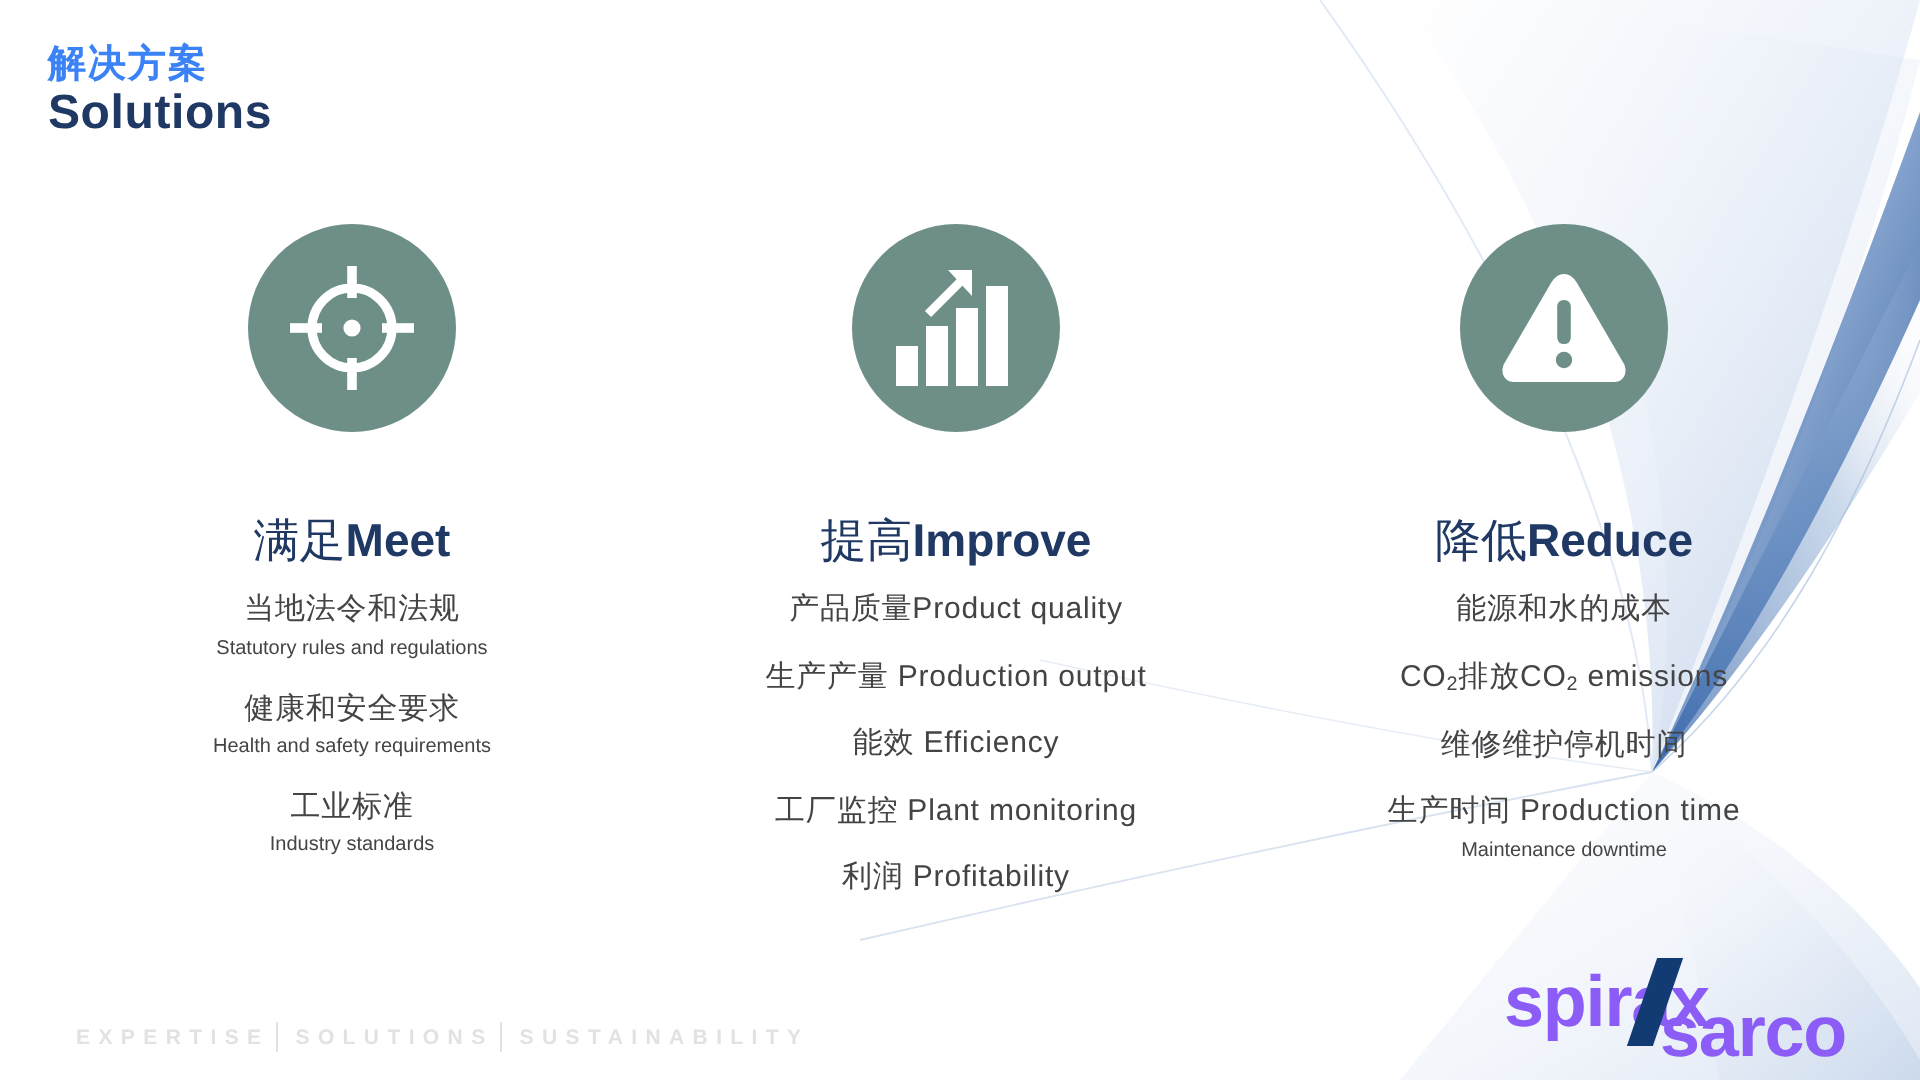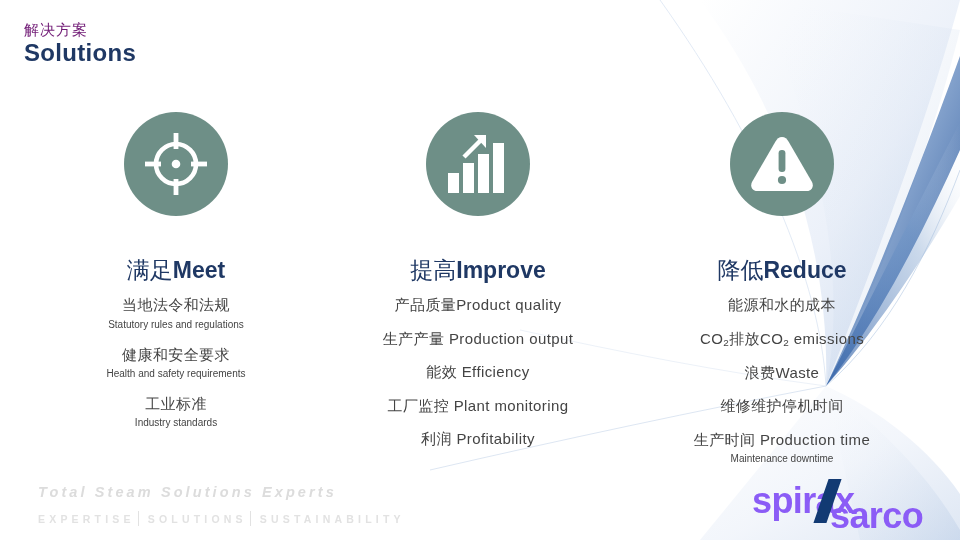--- a/index.html
+++ b/index.html
@@ -32,23 +32,23 @@
   }
 
   
   #title-block {
     position: absolute;
     left: 24px;
     top: 22px;
     line-height: 1.12;
   }
   #title-cn {
-    font-size: 15px;
-    font-weight: 400;
-    color: #701a75;
+    font-size: 19px;
+    font-weight: 700;
+    color: #3b82f6;
     letter-spacing: 1px;
   }
   #title-en {
     font-size: 24px;
     font-weight: bold;
     color: #1F3864;
     letter-spacing: 0.3px;
     margin-top: 1px;
   }
 
@@ -279,31 +279,29 @@
           <rect x="29.6" y="16" width="6.8" height="22" rx="3.2" fill="#6E8F87"></rect>
           <circle cx="33" cy="46" r="4.1" fill="#6E8F87"></circle>
         </svg>
       </div>
       <div class="col-heading">
         <span class="cn">降低</span><span class="en">Reduce</span>
       </div>
       <div class="col-lines">
         <div class="line cn">能源和水的成本</div>
         <div class="line cn">CO<sub>2</sub>排放CO<sub>2</sub> emissions</div>
-        <div class="line cn">浪费Waste</div>
         <div class="line cn">维修维护停机时间</div>
         <div class="line cn">生产时间 Production time</div>
         <div class="line">Maintenance downtime</div>
       </div>
     </div>
 
   </div>
 
   <div id="footer">
-    <div id="tagline">Total Steam Solutions Experts</div>
     <div id="pillars">
       <span>EXPERTISE</span>
       <span class="sep"></span>
       <span>SOLUTIONS</span>
       <span class="sep"></span>
       <span>SUSTAINABILITY</span>
     </div>
   </div>
 
   <div id="logo">

